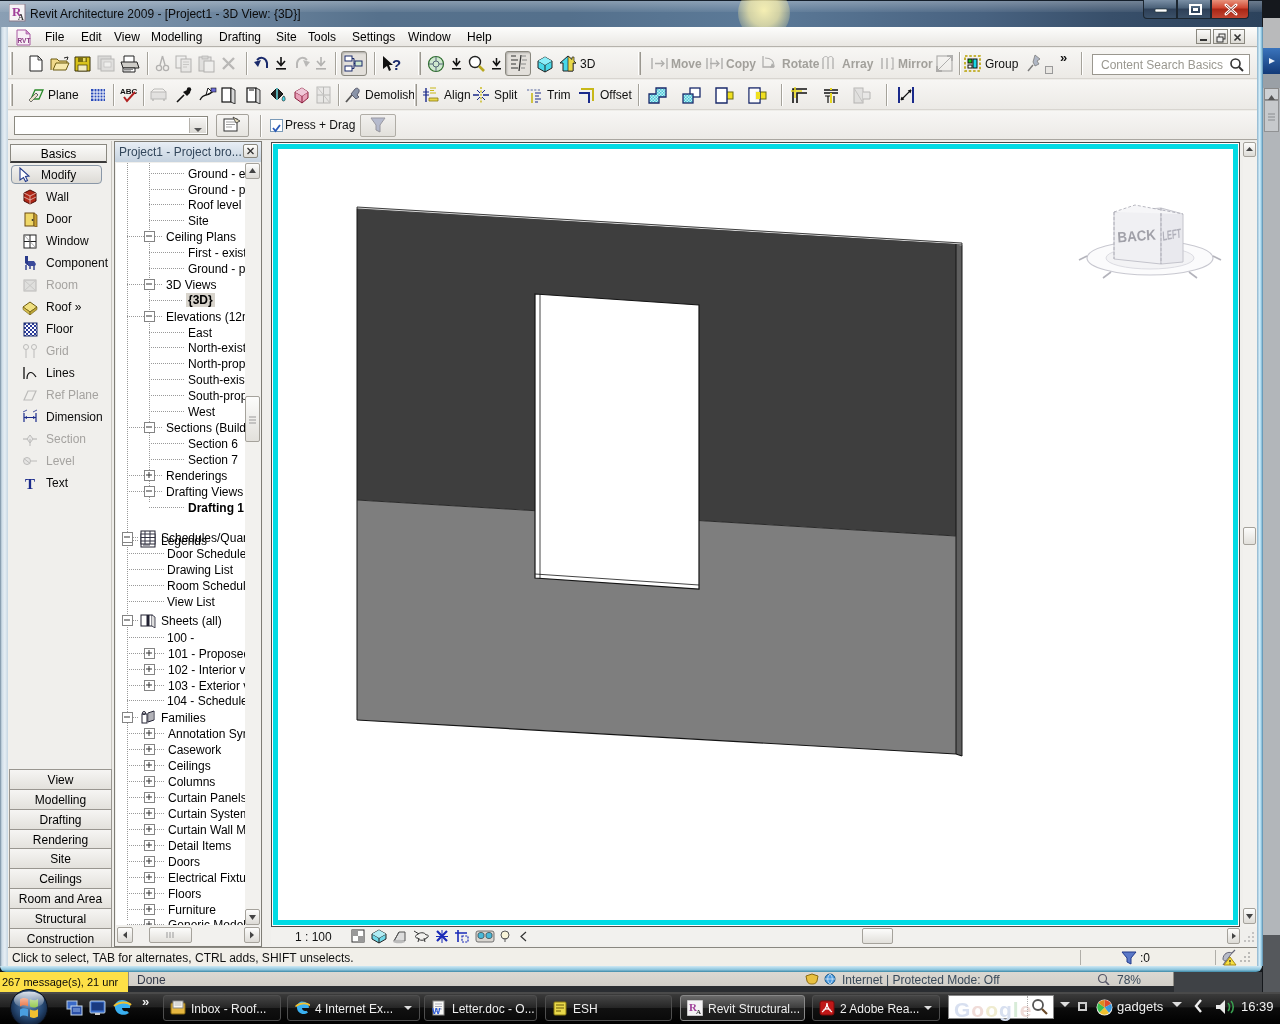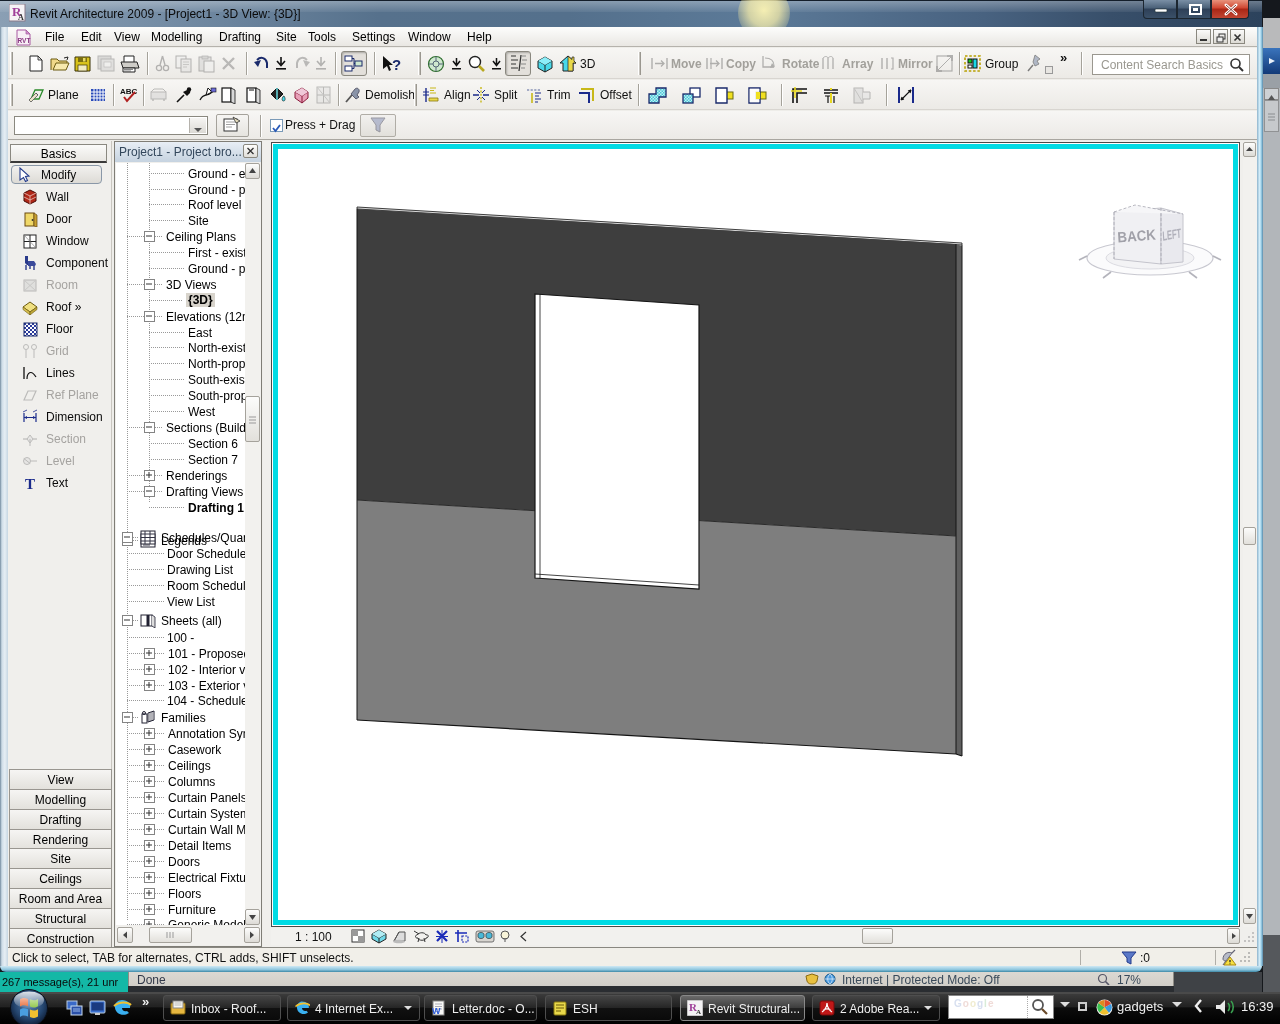--- a/index.html
+++ b/index.html
@@ -54,21 +54,21 @@
 .sbar { position:absolute; background:#f2f1ee; }
 .sbtn { position:absolute; background:linear-gradient(#fdfdfc,#dddbd6); border:1px solid #a5a29b; border-radius:2px; color:#444; font-size:8px; text-align:center; }
 .sthumb { position:absolute; background:linear-gradient(#fcfcfb,#e2e0db); border:1px solid #a5a29b; border-radius:2px; }
 
 #canvas { left:263px; top:141px; width:994px; height:806px; background:#f0efec; }
 #view { position:absolute; left:8px; top:1px; width:969px; height:785px; background:#fff; border:1px solid #4a4a48; }
 #cyan { position:absolute; left:1px; top:1px; width:965px; height:781px; border:5px solid #00dbe4; background:#fff; }
 
 #statusbar { left:8px; top:947px; width:1249px; height:19px; background:#f1efe9; border-top:1px solid #898780; font-size:12px; color:#111; }
 
-#frag267 { left:0; top:972px; width:128px; height:20px; background:#14b8a6; color:#0a0a0a; font-size:11px; padding:4px 0 0 2px; }
+#frag267 { left:0; top:972px; width:128px; height:20px; background:#fde047; color:#0a0a0a; font-size:11px; padding:4px 0 0 2px; }
 #fragdone { left:128px; top:972px; width:1046px; height:30px; background:linear-gradient(#dbd8d2,#c8c5be); border:1px solid #8f8d86; border-top:none; }
 #fragdark { left:1174px; top:972px; width:88px; height:20px; background:#3f4246; }
 #fragbelow { left:128px; top:986px; width:1046px; height:6px; background:#2a2d31; }
 
 #taskbar { left:0; top:992px; width:1280px; height:32px; background:linear-gradient(to bottom,#3e3e3e 0%,#242424 45%,#0c0c0c 50%,#000 100%); }
 .tbtn { position:absolute; top:3px; height:26px; border:1px solid #4e4e4e; border-radius:3px; background:linear-gradient(to bottom,#454545,#262626 48%,#111 52%,#0a0a0a); color:#eee; font-size:12px; }
 .tbtn .ti { position:absolute; left:6px; top:4px; width:16px; height:16px; }
 .tbtn .tt { position:absolute; left:27px; top:6px; white-space:nowrap; }
 </style>
 </head>
@@ -1116,21 +1116,21 @@
     </svg>
   <svg style="position:absolute;left:695px;top:1px" width="13" height="12">
       <circle cx="6" cy="6" r="5" fill="#4a9ae0" stroke="#1a5a8a"></circle>
       <path d="M1 6 L11 6 M6 1 C3 3 3 9 6 11 M6 1 C9 3 9 9 6 11" stroke="#d8eaf8" stroke-width=".8" fill="none"></path>
     </svg>
   <span style="position:absolute;left:713px;top:1px;font-size:12px;color:#3a4a5a">Internet | Protected Mode: Off</span>
   <svg style="position:absolute;left:968px;top:1px" width="14" height="12">
       <circle cx="5.5" cy="5.5" r="4" fill="none" stroke="#556" stroke-width="1.2"></circle>
       <path d="M8.5 8.5 L12 12" stroke="#556" stroke-width="1.6"></path>
     </svg>
-  <span style="position:absolute;left:988px;top:1px;font-size:12px;color:#3a4a5a">17%</span>
+  <span style="position:absolute;left:988px;top:1px;font-size:12px;color:#3a4a5a">78%</span>
 </div>
 <div id="fragdark" class="abs"></div>
 <div id="fragbelow" class="abs"></div>
 <div id="taskbar" class="abs">
   <div style="position:absolute;left:0;top:0;width:1280px;height:2px;background:#4a4a4a"></div>
   <div style="position:absolute;left:0;top:2px;width:1280px;height:12px;background:linear-gradient(#3b3b3b,#222)"></div>
   <svg style="position:absolute;left:9px;top:-4px" width="40" height="40">
     <defs>
       <radialGradient id="orbbg" cx="50%" cy="40%" r="60%">
           <stop offset="0%" stop-color="#5a82b0"></stop>
@@ -1207,21 +1207,21 @@
   </div>
   <div class="tbtn" style="left:812px;width:128px">
     <svg class="ti">
         <rect x="1" y="1" width="14" height="14" rx="2" fill="#c01818" stroke="#7a0a0a"></rect>
         <path d="M8 3 C8 7 5 11 3 12 M8 3 C8 7 11 11 13 12 M4.5 9.5 C7 8.5 9 8.5 11.5 9.5" stroke="#fff" stroke-width="1.2" fill="none"></path>
       </svg>
     <span class="tt">2 Adobe Rea...</span>
     <span style="position:absolute;right:7px;top:10px;width:0;height:0;border-left:4px solid transparent;border-right:4px solid transparent;border-top:4px solid #ddd"></span>
   </div>
   <div style="position:absolute;left:948px;top:3px;width:106px;height:24px;background:#fff;border:1px solid #888">
-    <span style="position:absolute;left:5px;top:2px;font-size:10px;font-weight:bold;letter-spacing:1px"><i style="font-style:normal;color:#d8e0f0">G</i><i style="font-style:normal;color:#f0dcd8">o</i><i style="font-style:normal;color:#f0ecd0">o</i><i style="font-style:normal;color:#d8e0f0">g</i><i style="font-style:normal;color:#d8ecd8">l</i><i style="font-style:normal;color:#f0dcd8">e</i></span>
+    <span style="position:absolute;left:5px;top:2px;font-size:21px;font-weight:bold;letter-spacing:1px"><i style="font-style:normal;color:#d8e0f0">G</i><i style="font-style:normal;color:#f0dcd8">o</i><i style="font-style:normal;color:#f0ecd0">o</i><i style="font-style:normal;color:#d8e0f0">g</i><i style="font-style:normal;color:#d8ecd8">l</i><i style="font-style:normal;color:#f0dcd8">e</i></span>
     <div style="position:absolute;right:0;top:0;width:26px;height:22px;border-left:1px dotted #aaa"><svg width="24" height="22">
           <circle cx="10" cy="9" r="5" fill="none" stroke="#555" stroke-width="1.8"></circle>
           <path d="M14 13 L19 18" stroke="#6a4a2a" stroke-width="2.2"></path>
         </svg></div>
   </div>
   <span style="position:absolute;left:1060px;top:10px;width:0;height:0;border-left:5px solid transparent;border-right:5px solid transparent;border-top:5px solid #ddd"></span>
   <div style="position:absolute;left:1078px;top:10px;width:9px;height:9px;border:2px solid #ccc"></div>
   <svg style="position:absolute;left:1096px;top:7px" width="17" height="17">
       <circle cx="8.5" cy="8.5" r="8" fill="#f0f0f0"></circle>
       <path d="M8.5 8.5 L8.5 1 A7.5 7.5 0 0 1 15 5 Z" fill="#e04a2a"></path>

